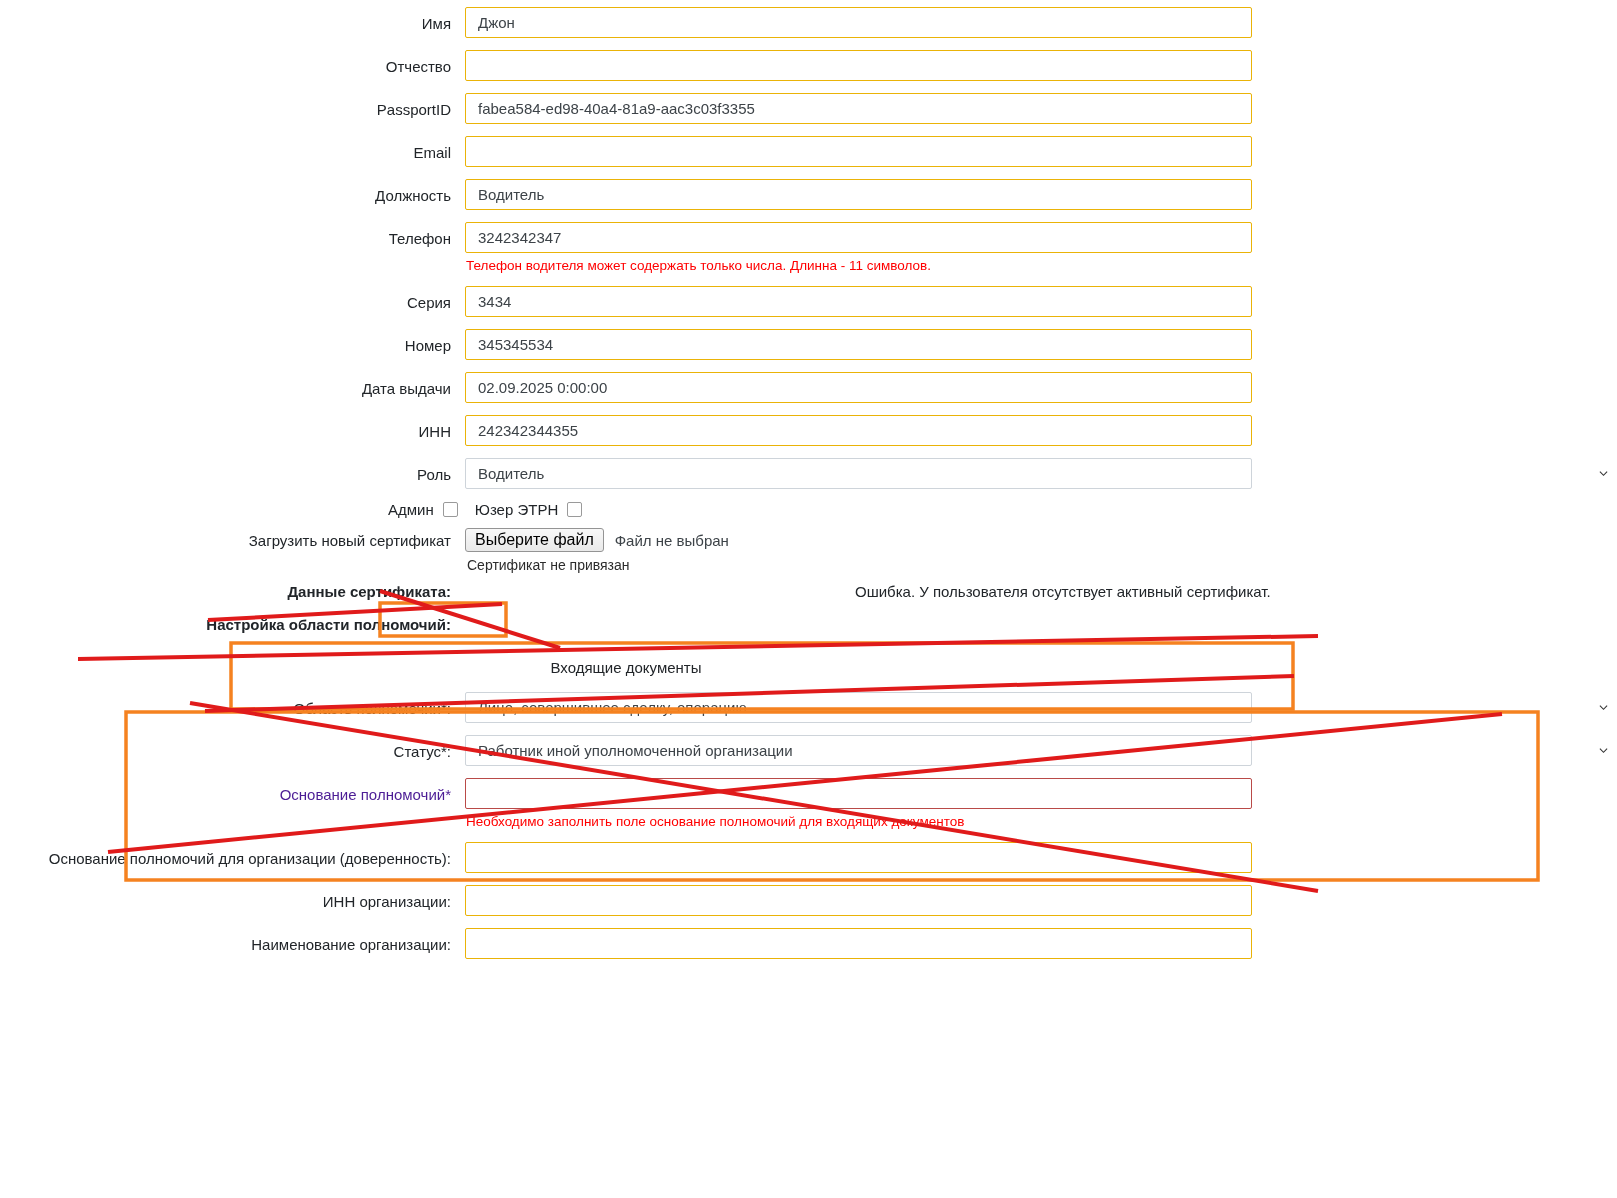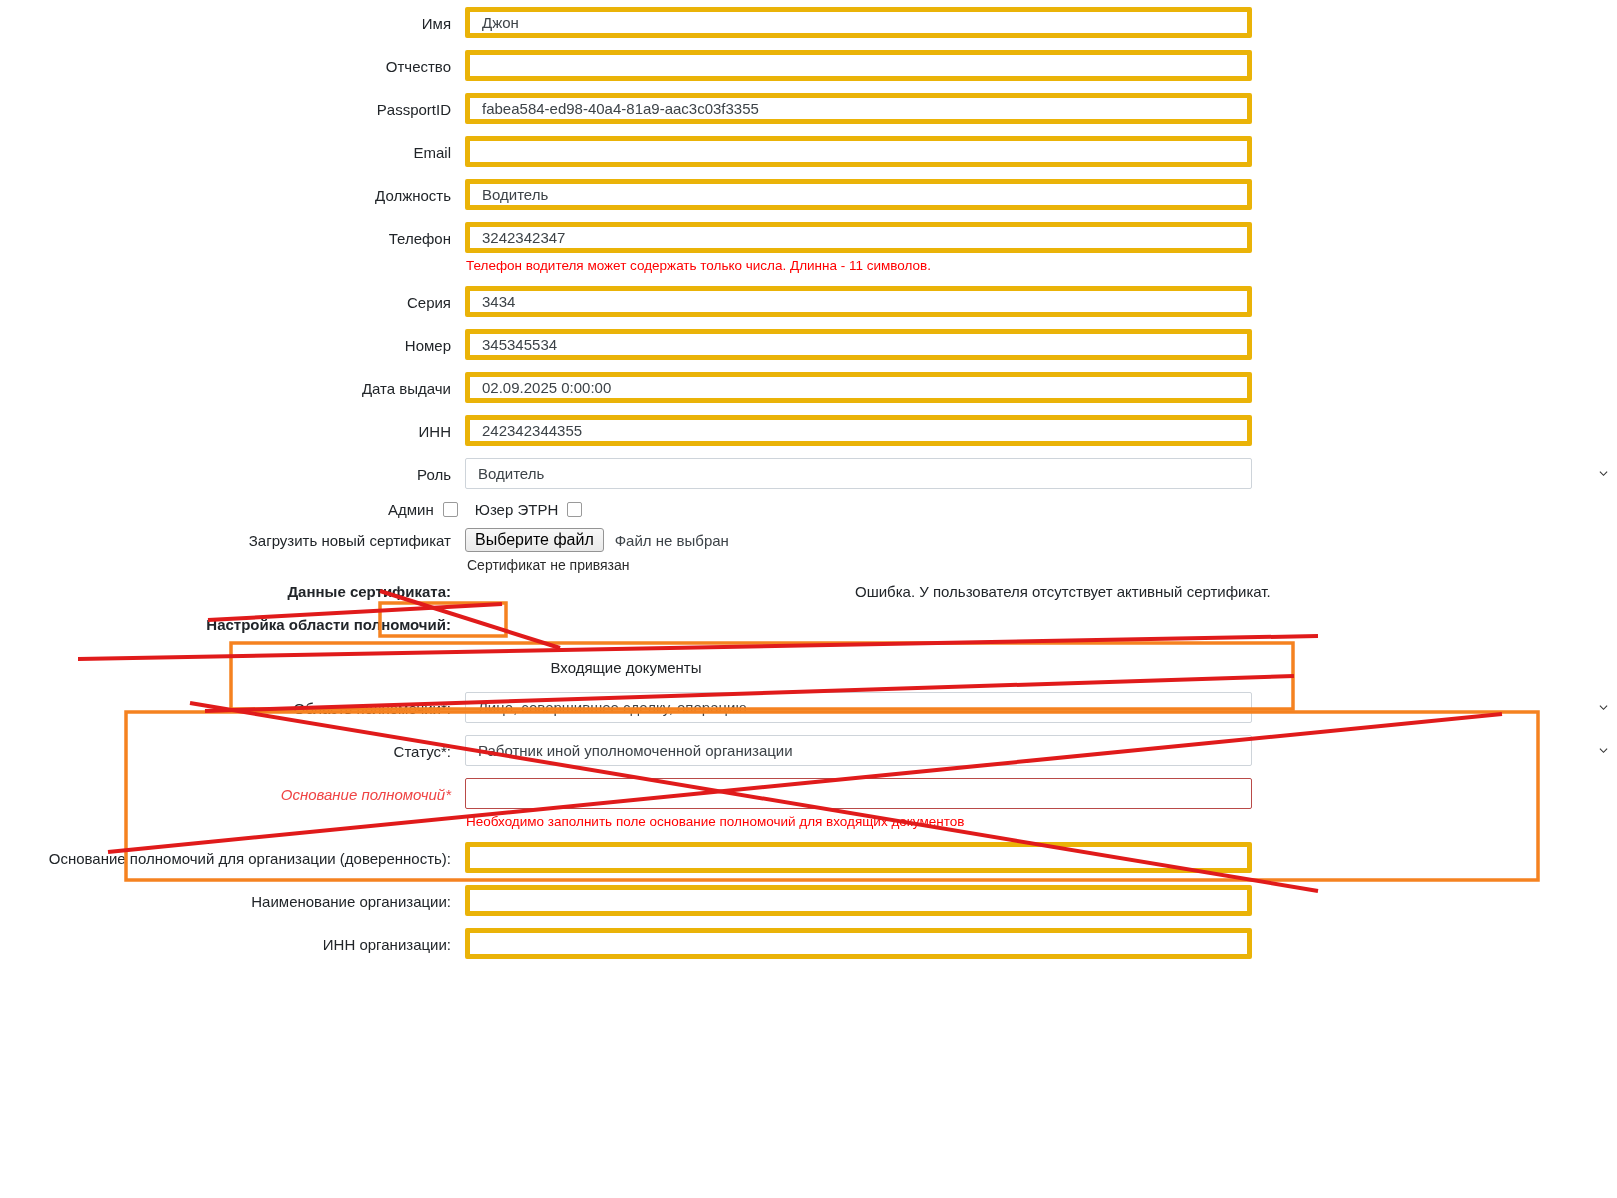--- a/index.html
+++ b/index.html
@@ -45,21 +45,21 @@
   .ctl-col {
     flex: 1 1 auto;
     padding-right: 365px;
     position: relative;
   }
 
   .txt-input {
     display: block;
     width: 100%;
     height: 31px;
-    border: 5px solid #eab308;
+    border: 1px solid #eab308;
     border-radius: 2px;
     background: #ffffff;
     font-family: "Liberation Sans", sans-serif;
     font-size: 15px;
     color: #3d4348;
     padding: 4px 12px;
     line-height: 21px;
     outline: none;
   }
   .txt-input.invalid {
@@ -92,21 +92,21 @@
   }
   .select-arrow svg { display: block; }
 
   .field-error {
     color: #ff0000;
     font-size: 13.5px;
     line-height: 17px;
     margin-top: 4px;
     padding-left: 1px;
   }
-  .lbl-col.err-label { color: #ef4444; font-style: italic; }
+  .lbl-col.err-label { color: #4c1d95; }
 
   
   .check-row {
     display: flex;
     align-items: center;
     margin-bottom: 10px;
     position: relative;
   }
   .check-pad { width: 388px; flex: 0 0 388px; }
   .chk-label {
@@ -363,27 +363,27 @@
   </div>
 
   <div id="org-container">
       <div class="form-row">
         <div class="lbl-col">Основание полномочий для организации (доверенность):</div>
         <div class="ctl-col">
           <input type="text" class="txt-input" value="" style="">
         </div>
       </div>
       <div class="form-row">
+        <div class="lbl-col">ИНН организации:</div>
+        <div class="ctl-col">
+          <input type="text" class="txt-input" value="" style="">
+        </div>
+      </div>
+      <div class="form-row">
         <div class="lbl-col">Наименование организации:</div>
-        <div class="ctl-col">
-          <input type="text" class="txt-input" value="" style="">
-        </div>
-      </div>
-      <div class="form-row">
-        <div class="lbl-col">ИНН организации:</div>
         <div class="ctl-col">
           <input type="text" class="txt-input" value="" style="">
         </div>
       </div>
     </div>
 
 </div>
 
 <div id="annotations">
   <svg width="1617" height="1198" viewBox="0 0 1617 1198" id="annotation-svg">

